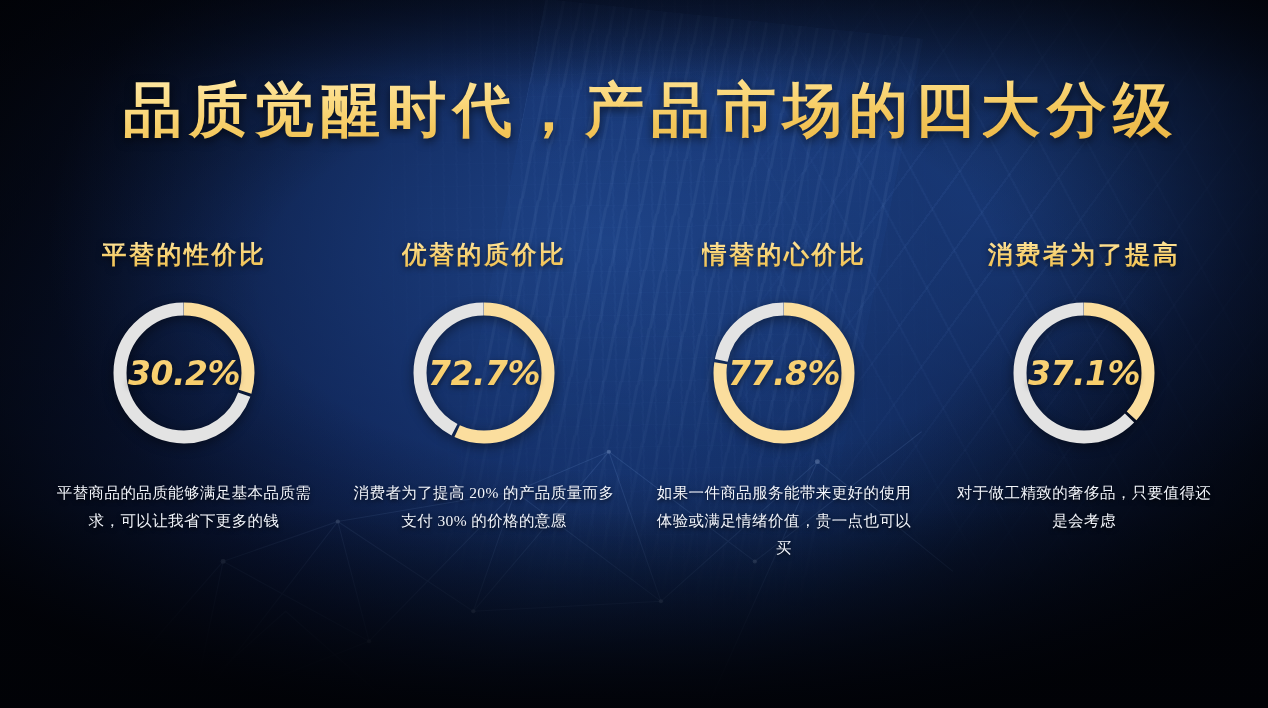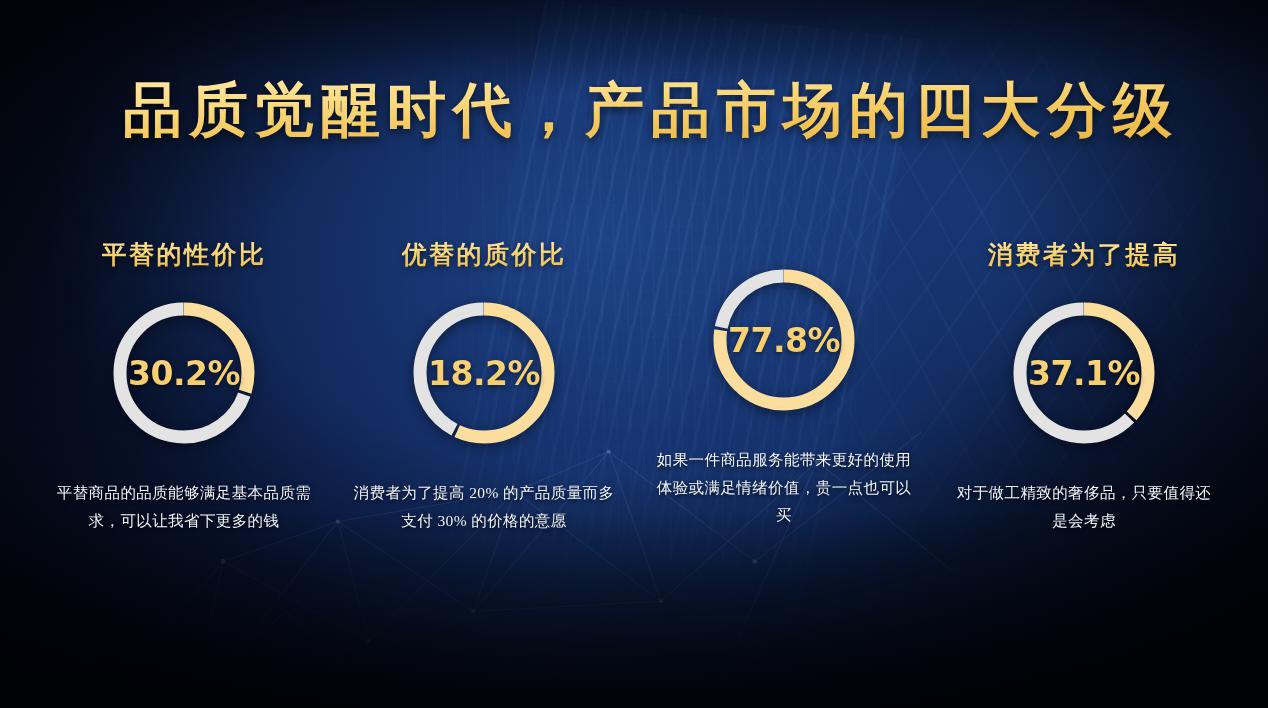--- a/index.html
+++ b/index.html
@@ -196,20 +196,21 @@
     font-family: "DejaVu Sans", "Liberation Sans", sans-serif;
     font-weight: 700;
     font-size: 33px;
     letter-spacing: -0.5px;
     background: linear-gradient(180deg, #FFE9A6 0%, #F9D173 46%, #F0BE49 100%);
     -webkit-background-clip: text;
     background-clip: text;
     color: transparent;
     -webkit-text-fill-color: transparent;
     filter: drop-shadow(0 2px 3px rgba(0,0,0,0.5));
+    font-style: italic;
   }
 
   .card-caption {
     margin-top: 26px;
     width: 270px;
     text-align: center;
     color: #F2F5FB;
     font-family: "Liberation Serif", "DejaVu Serif", serif;
     font-size: 15.5px;
     line-height: 1.78;
@@ -286,26 +287,27 @@
         <div class="card-caption">平替商品的品质能够满足基本品质需求，可以让我省下更多的钱</div>
       </div>
 
       <div class="card">
         <div class="card-heading">优替的质价比</div>
         <div class="donut-wrap">
           <svg viewBox="0 0 160 160" aria-hidden="true">
             <circle cx="80" cy="80" r="64" fill="none" stroke="#E3E3E3" stroke-width="13" stroke-dasharray="0 231.42 169.71 402.12" stroke-dashoffset="0" transform="rotate(-90 80 80)"></circle>
             <circle cx="80" cy="80" r="64" fill="none" stroke="#FBDE9E" stroke-width="13" stroke-dasharray="228.42 173.71" stroke-dashoffset="0" transform="rotate(-90 80 80)"></circle>
           </svg>
-          <div class="donut-value">18.2%</div>
+          <div class="donut-value">72.7%</div>
         </div>
         <div class="card-caption">消费者为了提高 20% 的产品质量而多支付 30% 的价格的意愿</div>
       </div>
 
       <div class="card">
+        <div class="card-heading">情替的心价比</div>
         <div class="donut-wrap">
           <svg viewBox="0 0 160 160" aria-hidden="true">
             <circle cx="80" cy="80" r="64" fill="none" stroke="#E3E3E3" stroke-width="13" stroke-dasharray="0 313.85 87.27 402.12" stroke-dashoffset="0" transform="rotate(-90 80 80)"></circle>
             <circle cx="80" cy="80" r="64" fill="none" stroke="#FBDE9E" stroke-width="13" stroke-dasharray="310.85 91.27" stroke-dashoffset="0" transform="rotate(-90 80 80)"></circle>
           </svg>
           <div class="donut-value">77.8%</div>
         </div>
         <div class="card-caption">如果一件商品服务能带来更好的使用体验或满足情绪价值，贵一点也可以买</div>
       </div>
 

